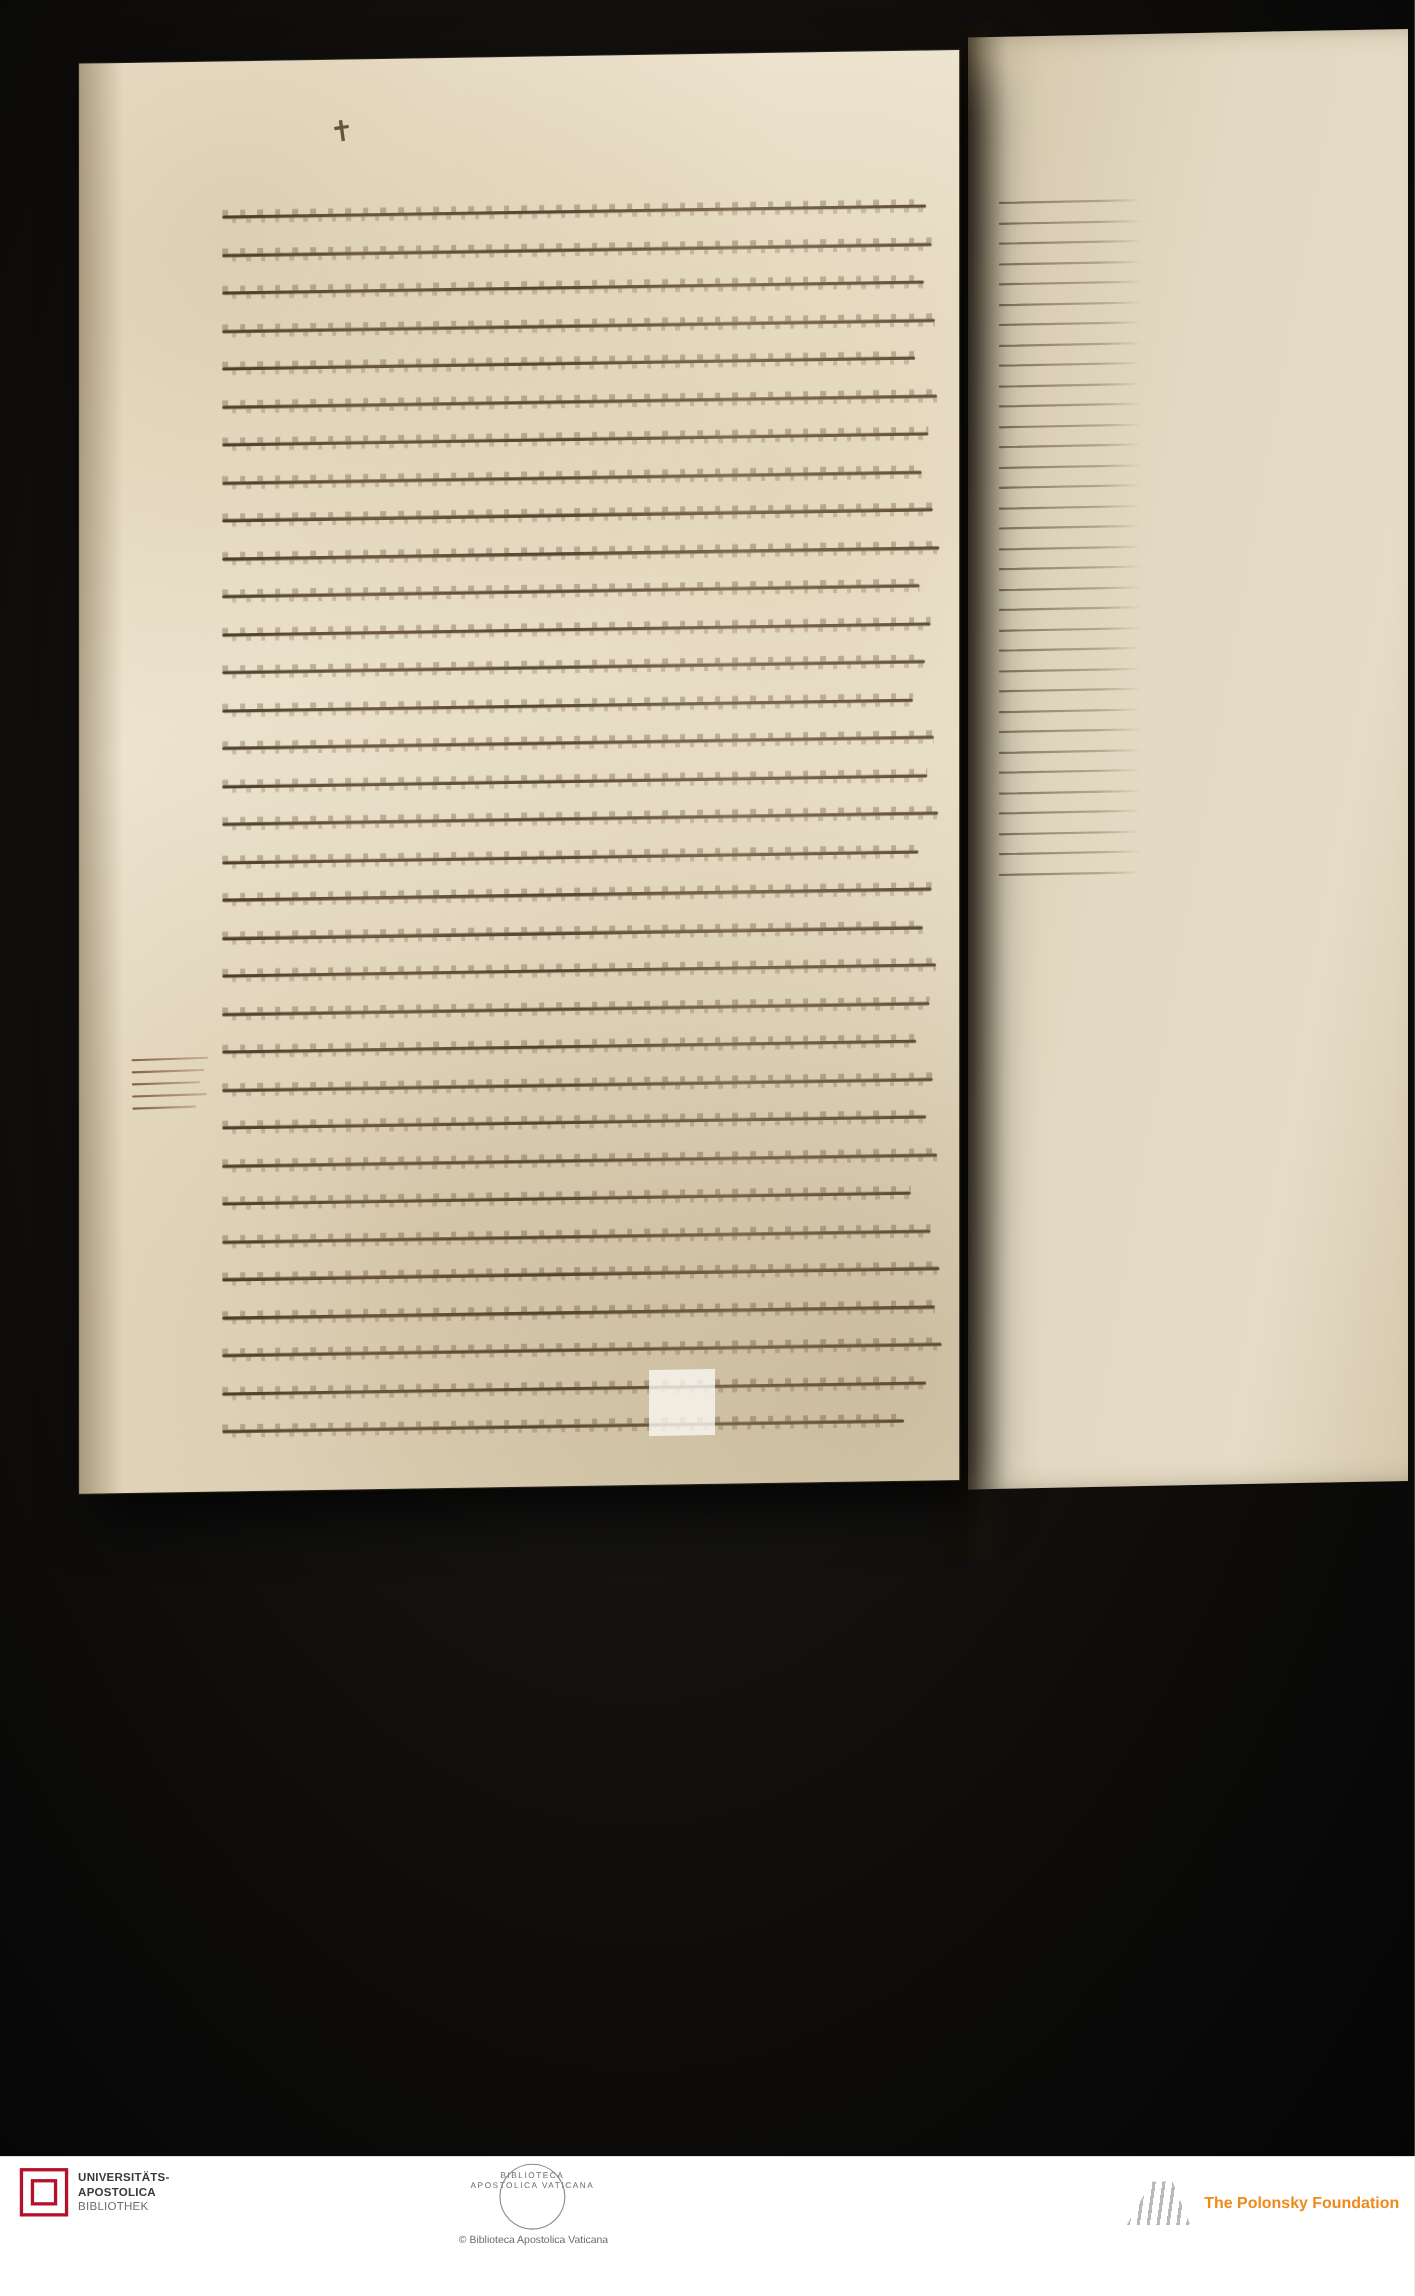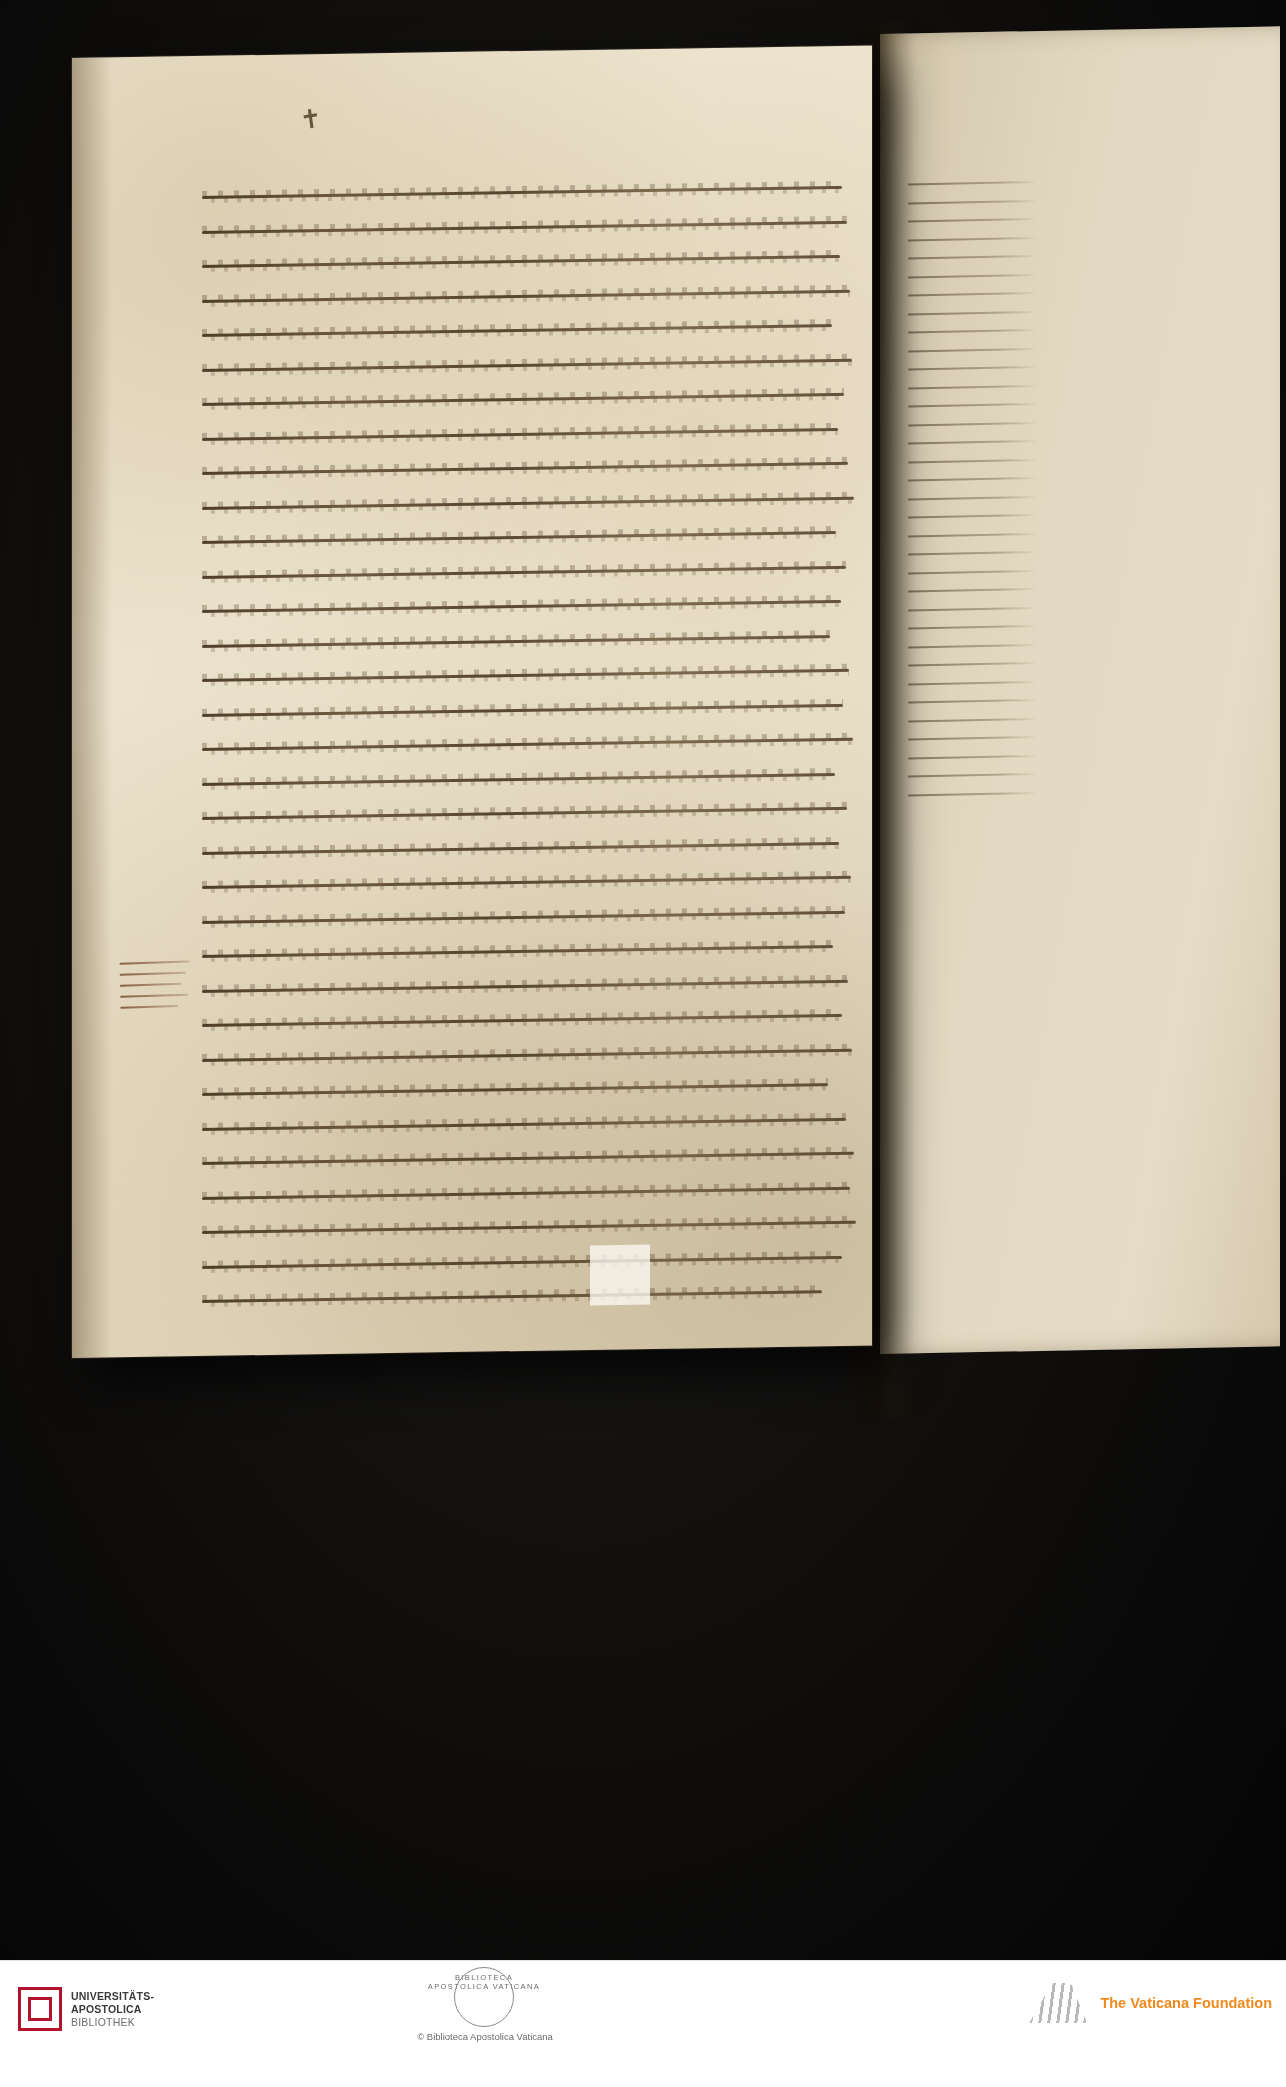--- a/index.html
+++ b/index.html
@@ -208,21 +208,20 @@
   }
 
   
   #ub-logo {
     position: absolute;
     left: 18px;
     top: 10px;
     display: flex;
     align-items: center;
     gap: 9px;
-    margin-top: 16px;
   }
   #ub-mark {
     width: 44px;
     height: 44px;
     border: 3px solid #b4112b;
     box-sizing: border-box;
     position: relative;
   }
   #ub-mark::after {
     content: "";
@@ -430,18 +429,18 @@
       <div id="bav-ring">
         <div id="bav-arc-text">BIBLIOTECA APOSTOLICA VATICANA</div>
         <div id="bav-circle"></div>
       </div>
     </div>
 
     <div id="bav-credit">© Biblioteca Apostolica Vaticana</div>
 
     <div id="polonsky">
       <div id="polonsky-mark"></div>
-      <div id="polonsky-text">The Vaticana Foundation</div>
+      <div id="polonsky-text">The Polonsky Foundation</div>
     </div>
 
   </div>
 
 </div>
 
 </body></html>

